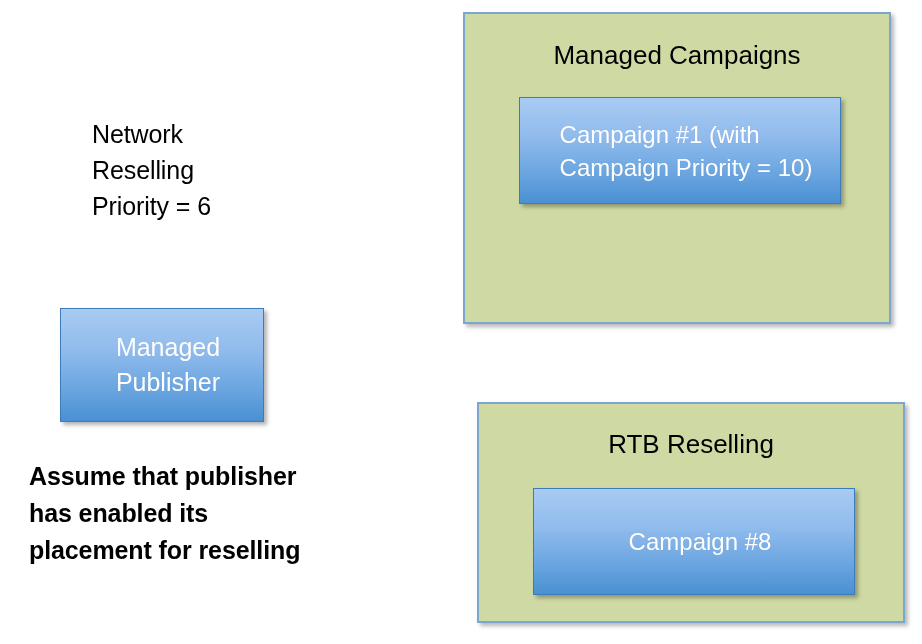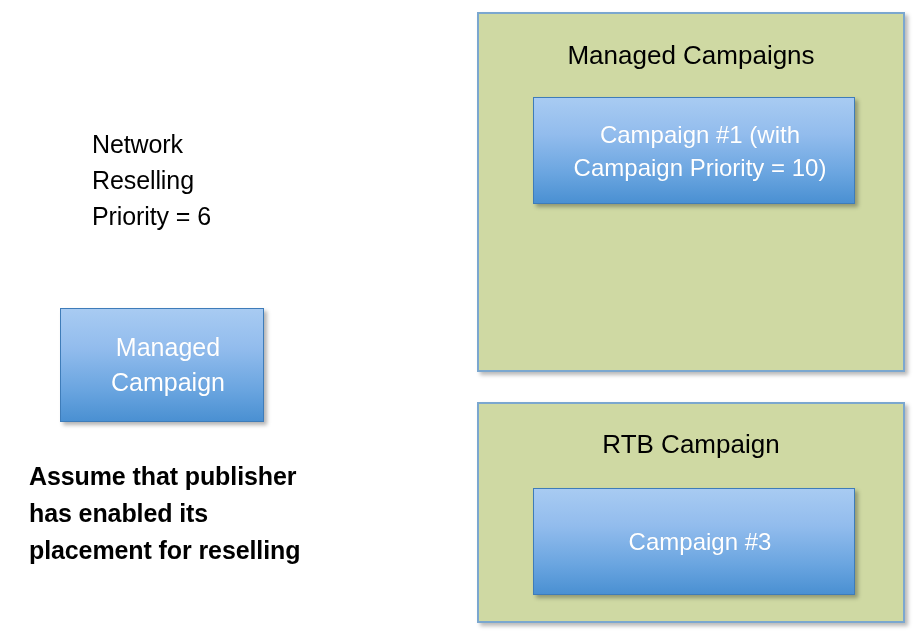--- a/index.html
+++ b/index.html
@@ -31,21 +31,21 @@
     position: absolute;
     font-size: 25px;
     line-height: 36px;
     color: #000000;
     white-space: pre-line;
     letter-spacing: -0.1px;
   }
 
   #network-priority-text {
     left: 92px;
-    top: 126px;
+    top: 116px;
     width: 260px;
   }
 
   #reselling-note-text {
     left: 29px;
     top: 458px;
     width: 340px;
     line-height: 37px;
     font-weight: bold;
   }
@@ -54,21 +54,20 @@
   .blue-box {
     position: absolute;
     box-sizing: border-box;
     border: 1px solid #3e7cb9;
     background: linear-gradient(to bottom, #a8cbf2 0%, #92bced 35%, #6aa5e0 72%, #4a90d2 100%);
     box-shadow: 3px 3px 4px rgba(0,0,0,0.30);
     color: #ffffff;
     display: flex;
     align-items: center;
     justify-content: center;
-    text-align: center;
     font-size: 24px;
     line-height: 33px;
     white-space: pre-line;
     text-shadow: 0 0 1px rgba(0,0,0,0.08);
     padding-left: 12px;
   }
 
   #managed-publisher-box {
     left: 60px;
     top: 308px;
@@ -91,24 +90,24 @@
     position: absolute;
     left: 0;
     right: 0;
     text-align: center;
     font-size: 26px;
     line-height: 34px;
     color: #000000;
   }
 
   #managed-campaigns-panel {
-    left: 477px;
+    left: 463px;
     top: 12px;
     width: 428px;
-    height: 360px;
+    height: 312px;
   }
   #managed-campaigns-panel .panel-title { top: 24px; }
 
   #rtb-campaigns-panel {
     left: 477px;
     top: 402px;
     width: 428px;
     height: 221px;
   }
   #rtb-campaigns-panel .panel-title { top: 23px; }
@@ -137,38 +136,38 @@
 <body>
 
 <div class="canvas">
 
   <div class="text-block" id="network-priority-text">Network
 Reselling
 Priority = 6</div>
 
   <div class="blue-box" id="managed-publisher-box">
     <span>Managed
-Campaign</span>
+Publisher</span>
   </div>
 
   <div class="text-block" id="reselling-note-text">Assume that publisher
 has enabled its
 placement for reselling</div>
 
   <div class="green-panel" id="managed-campaigns-panel">
     <div class="panel-title">Managed Campaigns</div>
 
     <div class="blue-box" id="campaign-1-box">
       <span>Campaign #1 (with
 Campaign Priority = 10)</span>
     </div>
 
   </div>
 
   <div class="green-panel" id="rtb-campaigns-panel">
-    <div class="panel-title">RTB Campaign</div>
+    <div class="panel-title">RTB Reselling</div>
 
     <div class="blue-box" id="campaign-3-box">
-      <span>Campaign #3</span>
+      <span>Campaign #8</span>
     </div>
   </div>
 
 </div>
 
 </body></html>

